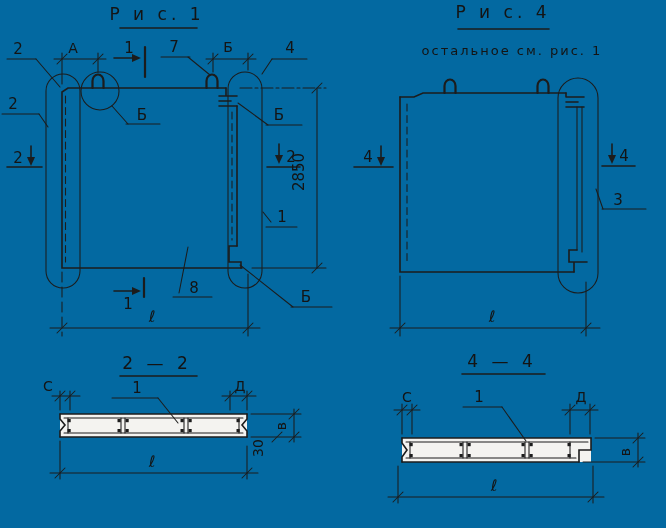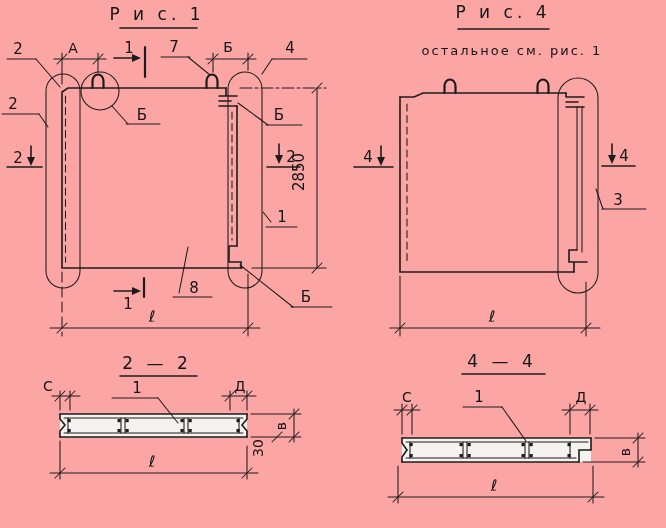--- a/index.html
+++ b/index.html
@@ -1,17 +1,17 @@
 <!DOCTYPE html>
 <html><head>
 <meta charset="utf-8">
 <style>
   html,body{margin:0;padding:0;background:#e8e8e8;}
   .sheet{
-    width:666px;height:528px;background:#fca5a5;position:relative;
+    width:666px;height:528px;background:#0369a1;position:relative;
     font-family:"DejaVu Sans",sans-serif;overflow:hidden;
   }
   svg{display:block;}
   .ln  {stroke:#1c1c1c;stroke-width:1.6;fill:none;stroke-linecap:round;}
   .thin{stroke:#1c1c1c;stroke-width:1.05;fill:none;stroke-linecap:round;}
   .thk {stroke:#1c1c1c;stroke-width:2.2;fill:none;stroke-linecap:round;}
   .dash{stroke-dasharray:7 4.5;}
   .dashdot{stroke-dasharray:12 3 3 3;}
   .longdash{stroke-dasharray:10 5;}
   .fillb{fill:#1c1c1c;stroke:none;}

